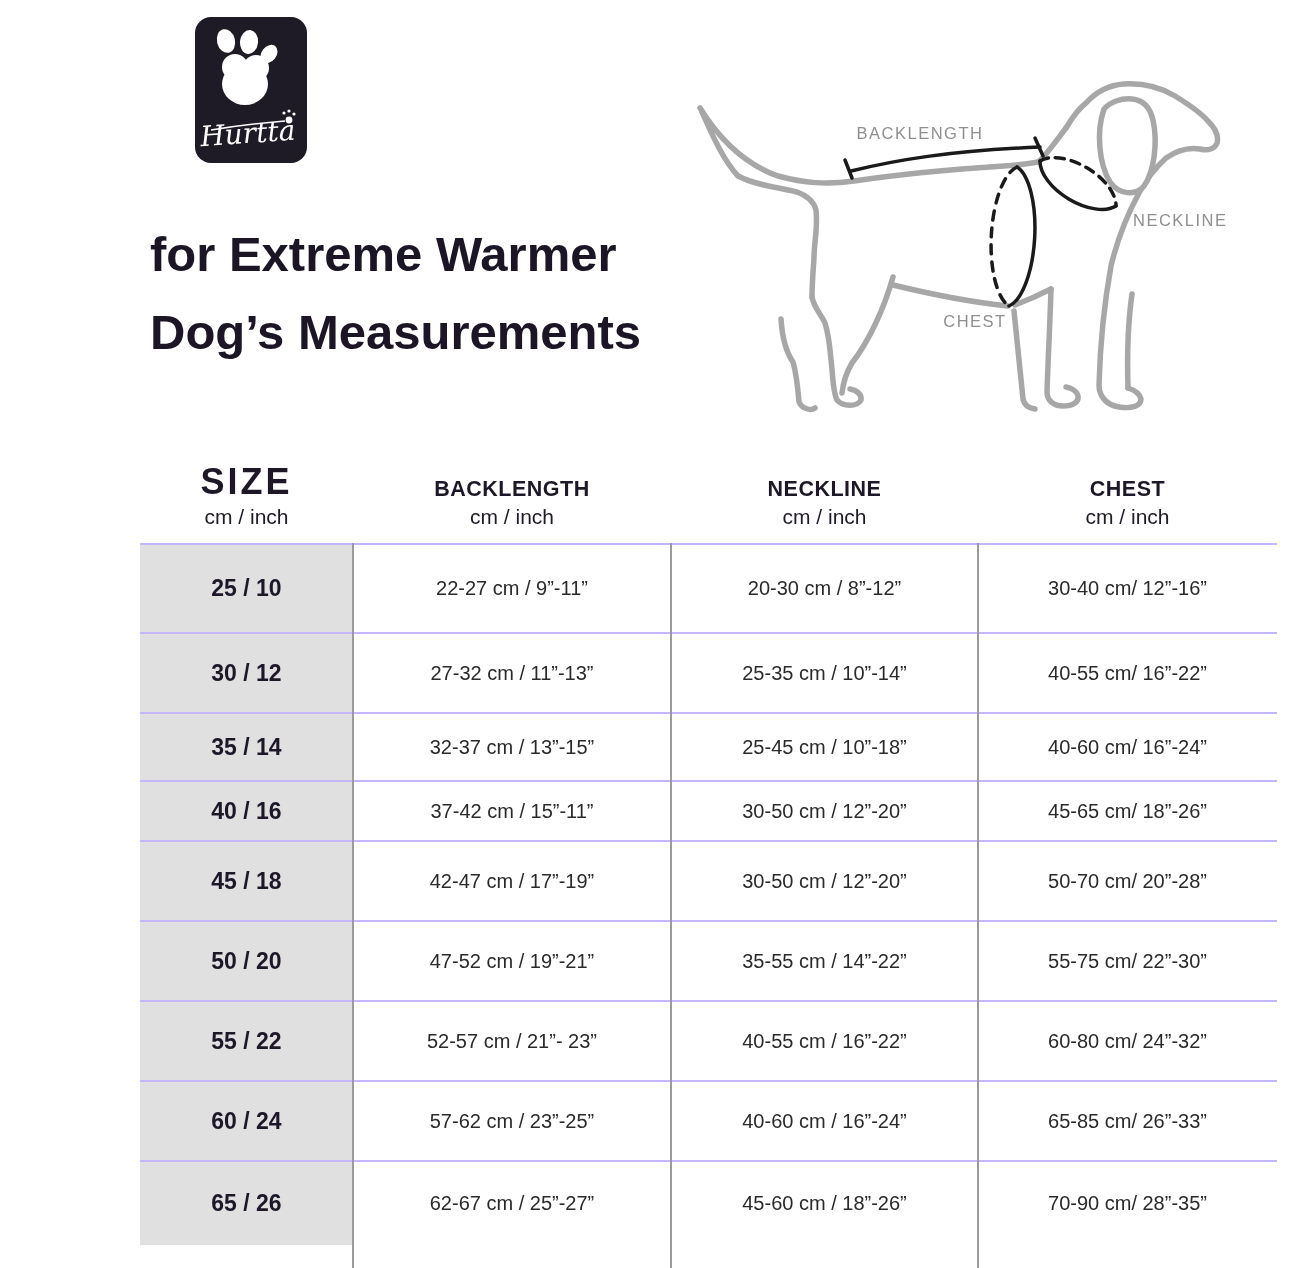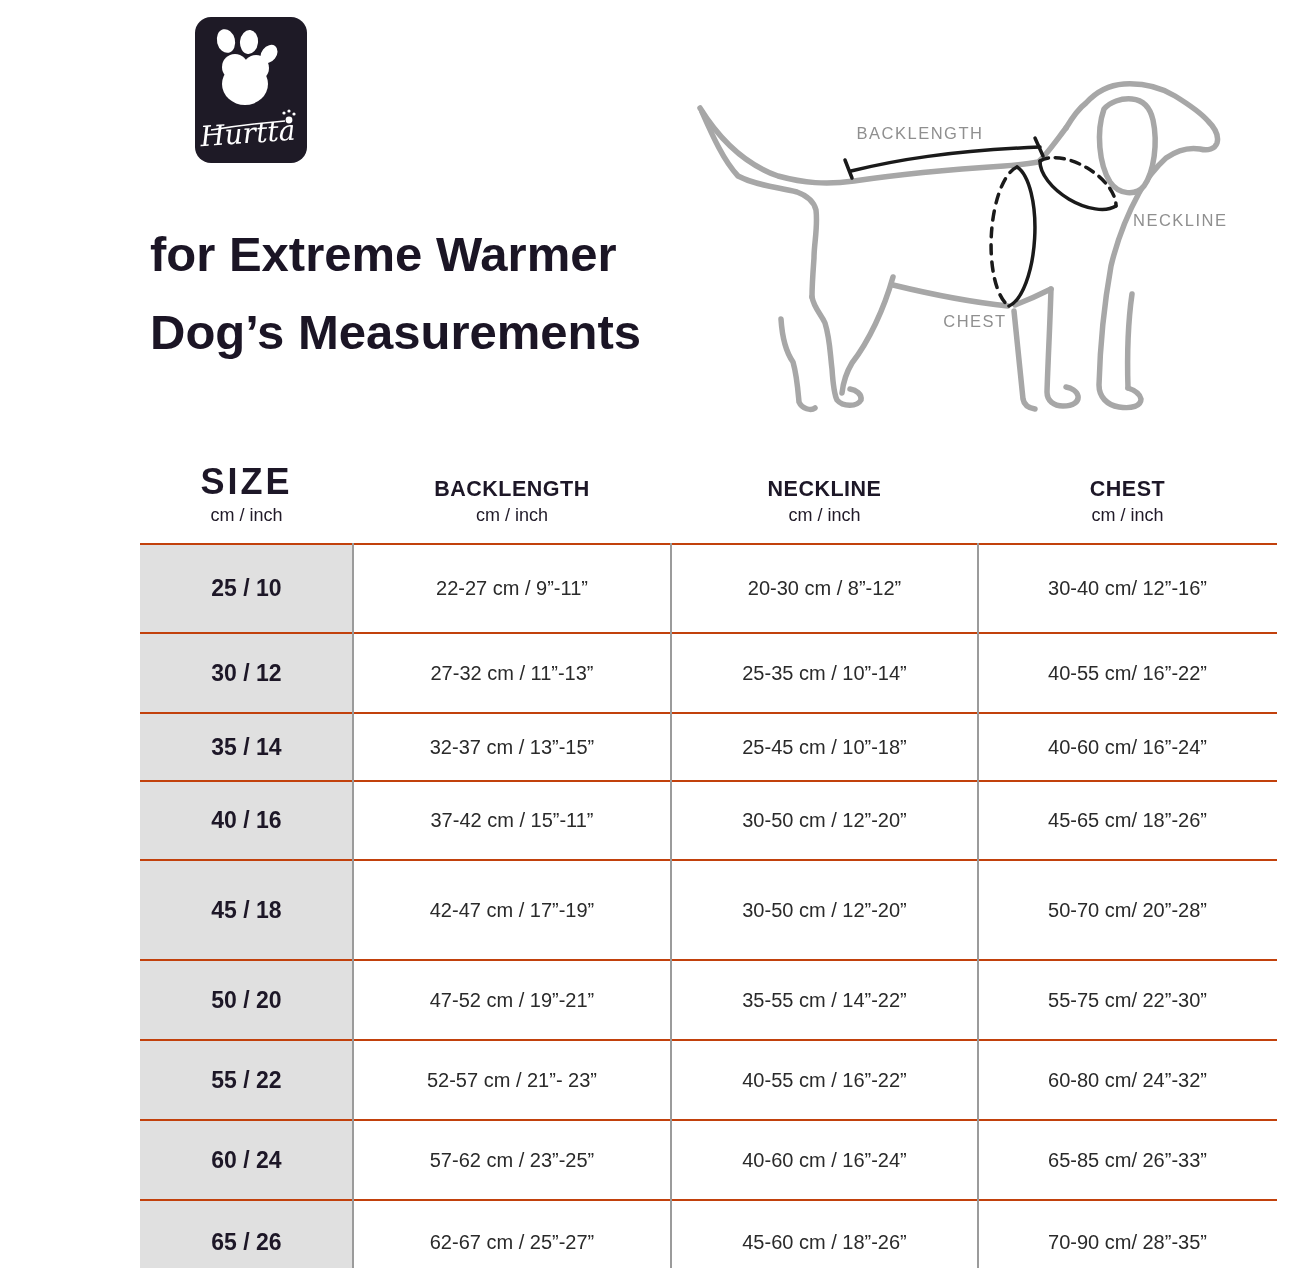--- a/index.html
+++ b/index.html
@@ -15,25 +15,25 @@
 
   
   .dogfig{position:absolute;left:690px;top:60px;width:560px;height:390px;}
   .measure-label{font-family:"Liberation Sans",sans-serif;font-size:16.5px;letter-spacing:1.5px;}
 
   
   .thead{position:absolute;left:140px;top:462px;width:1137px;display:flex;align-items:flex-end;}
   .hcol{text-align:center;color:#1d1727;}
   .hcol .h-main{font-weight:bold;font-size:21.5px;letter-spacing:.5px;line-height:1.1;}
   .hcol.size .h-main{font-size:36px;letter-spacing:3px;}
-  .hcol .h-sub{font-size:18px;font-weight:normal;color:#201a28;line-height:1.25;margin-top:2px;}
+  .hcol .h-sub{font-size:21px;font-weight:normal;color:#201a28;line-height:1.25;margin-top:2px;}
   .w0{width:213px;} .w1{width:318px;} .w2{width:307px;} .w3{width:299px;}
 
   .tbody{position:absolute;left:140px;top:543px;width:1137px;height:725px;overflow:hidden;}
-  .row{display:flex;border-top:2px solid #c2410c;box-sizing:border-box;}
+  .row{display:flex;border-top:2px solid #c4b5fd;box-sizing:border-box;}
   .row .cell{display:flex;align-items:center;justify-content:center;box-sizing:border-box;}
   .cell.c0{background:#e0e0e0;font-weight:bold;font-size:23px;color:#1d1727;}
   .cell.c1,.cell.c2,.cell.c3{font-size:20px;color:#2a2a2a;}
   .vline{position:absolute;top:543px;width:2px;height:725px;background:#9b9b9b;}
 </style>
 </head>
 <body>
 
 <div class="page">
 
@@ -127,27 +127,27 @@
       <div class="cell c1 w1">27-32 cm / 11”-13”</div>
       <div class="cell c2 w2">25-35 cm / 10”-14”</div>
       <div class="cell c3 w3">40-55 cm/ 16”-22”</div>
     </div>
     <div class="row" style="height:68px">
       <div class="cell c0 w0">35 / 14</div>
       <div class="cell c1 w1">32-37 cm / 13”-15”</div>
       <div class="cell c2 w2">25-45 cm / 10”-18”</div>
       <div class="cell c3 w3">40-60 cm/ 16”-24”</div>
     </div>
-    <div class="row" style="height:79px">
+    <div class="row" style="height:60px">
       <div class="cell c0 w0">40 / 16</div>
       <div class="cell c1 w1">37-42 cm / 15”-11”</div>
       <div class="cell c2 w2">30-50 cm / 12”-20”</div>
       <div class="cell c3 w3">45-65 cm/ 18”-26”</div>
     </div>
-    <div class="row" style="height:100px">
+    <div class="row" style="height:80px">
       <div class="cell c0 w0">45 / 18</div>
       <div class="cell c1 w1">42-47 cm / 17”-19”</div>
       <div class="cell c2 w2">30-50 cm / 12”-20”</div>
       <div class="cell c3 w3">50-70 cm/ 20”-28”</div>
     </div>
     <div class="row" style="height:80px">
       <div class="cell c0 w0">50 / 20</div>
       <div class="cell c1 w1">47-52 cm / 19”-21”</div>
       <div class="cell c2 w2">35-55 cm / 14”-22”</div>
       <div class="cell c3 w3">55-75 cm/ 22”-30”</div>

